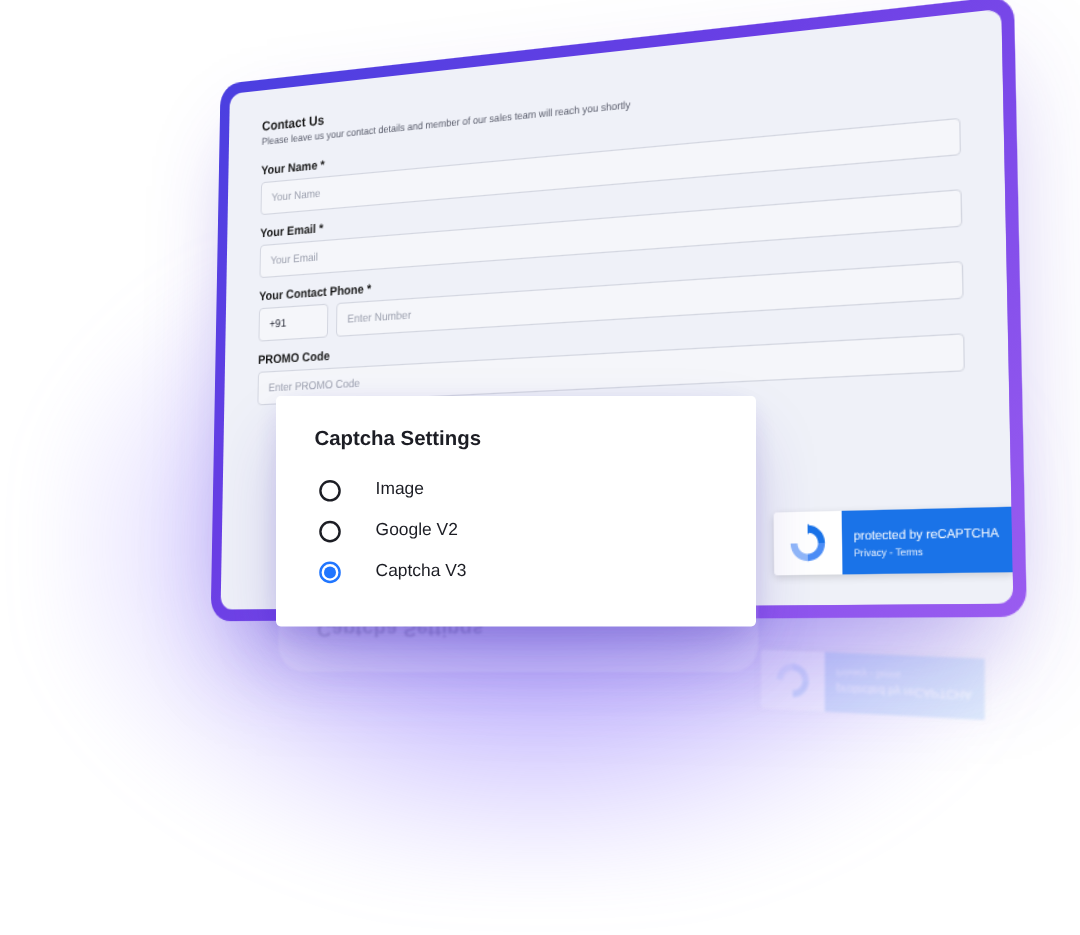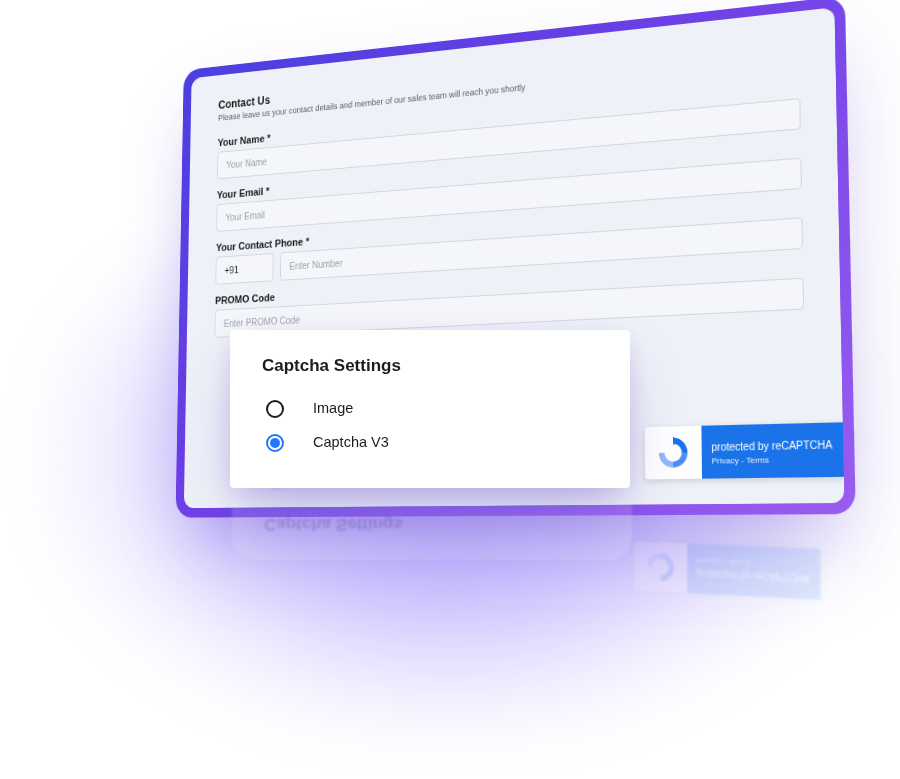--- a/index.html
+++ b/index.html
@@ -194,20 +194,24 @@
     </div>
   </div>
 
   <div class="card">
     <div class="card-title">Captcha Settings</div>
 
     <div class="opt">
       <span class="radio"></span>
       <span class="lbl">Image</span>
     </div>
+    <div class="opt">
+      <span class="radio"></span>
+      <span class="lbl">Google V2</span>
+    </div>
     <div class="opt selected">
       <span class="radio"></span>
       <span class="lbl">Captcha V3</span>
     </div>
   </div>
 
   <div class="card-reflect">
     <div class="card-r-body">
       <div class="card-title">Captcha Settings</div>
       <div class="opt selected">

